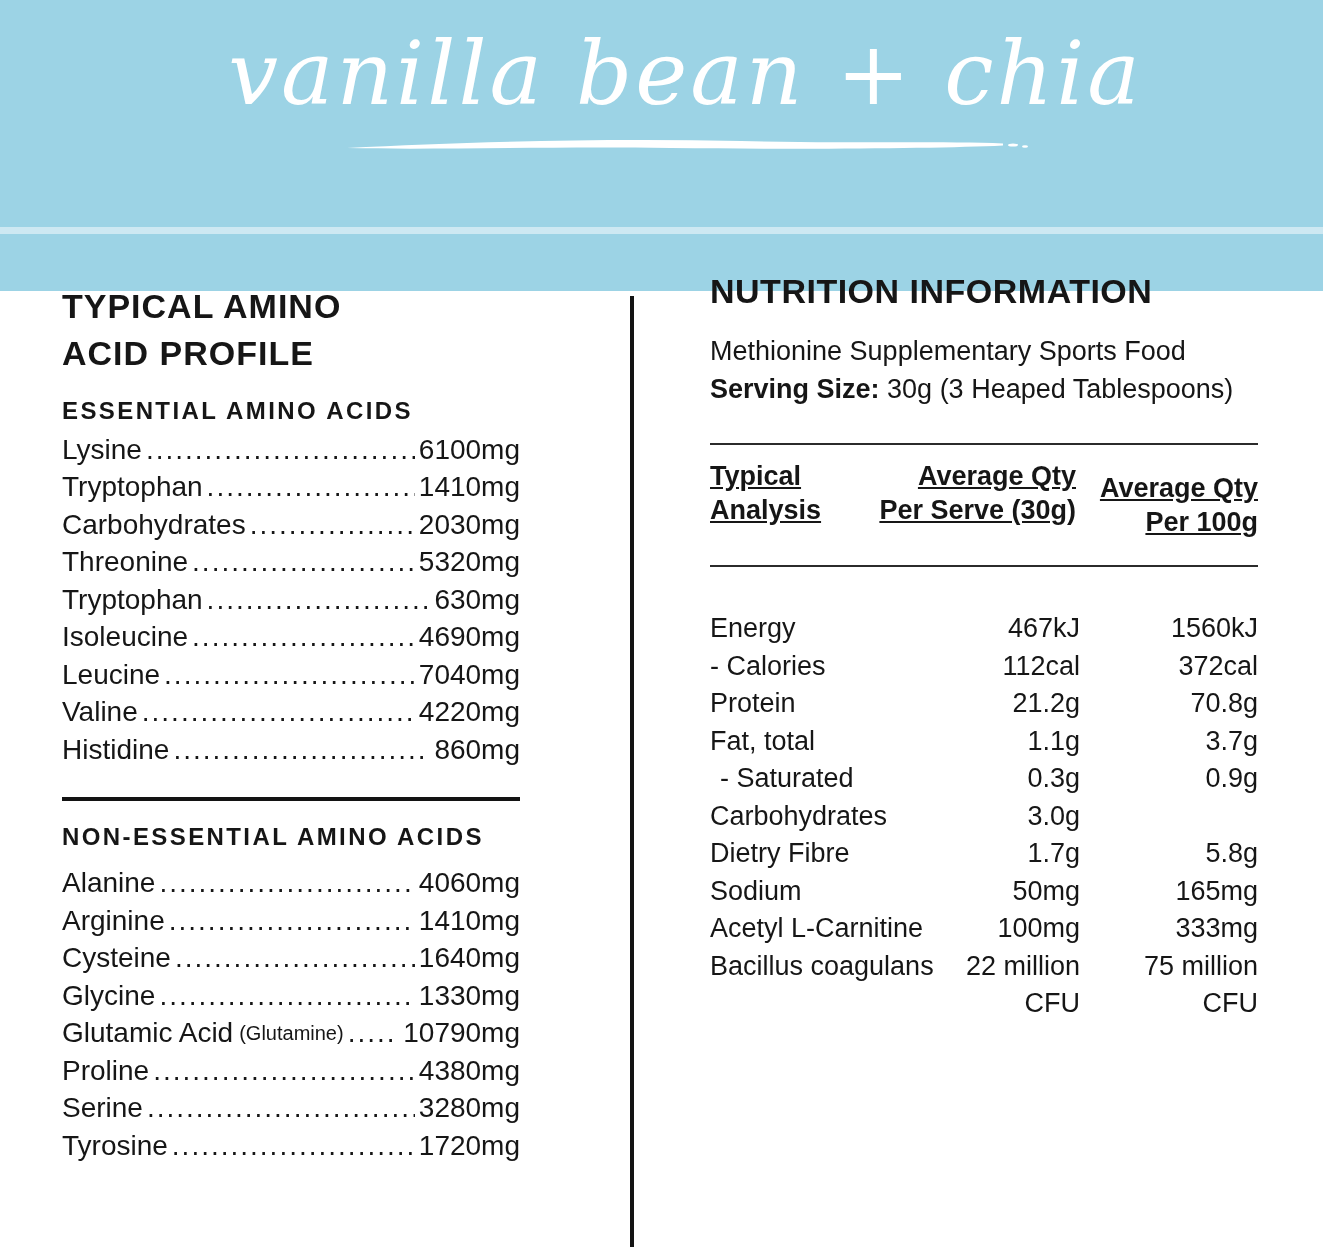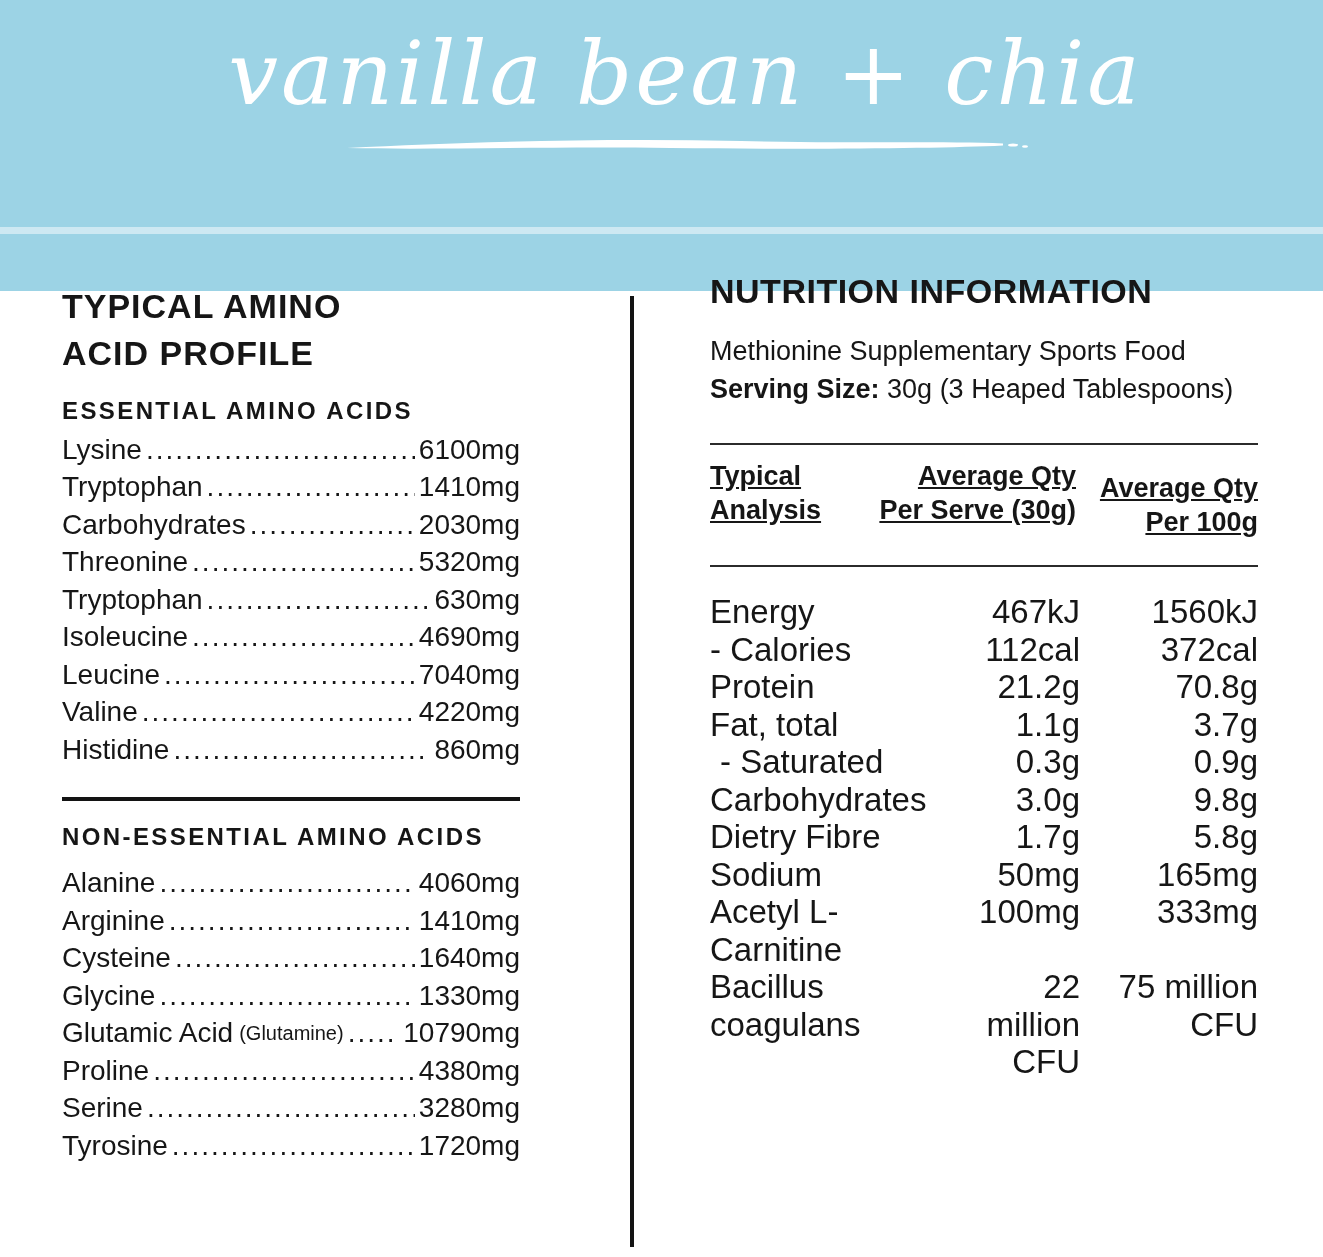--- a/index.html
+++ b/index.html
@@ -59,21 +59,21 @@
   .r-title{margin:0;font-size:34px;font-weight:bold;letter-spacing:0.5px;line-height:40px;}
   .r-sub{margin-top:24px;font-size:27px;line-height:32px;}
   .r-serving{margin-top:6px;font-size:27px;line-height:32px;}
   .r-serving .b{font-weight:bold;}
   .rule-thin{height:2px;background:#2b2b2b;margin-top:38px;}
   .rule-thin.second{margin-top:26px;}
   .thead{display:flex;margin-top:14px;font-size:27px;font-weight:bold;line-height:34px;text-decoration:underline;}
   .thead .c1{width:160px;}
   .thead .c2{flex:1;text-align:right;}
   .thead .c3{width:182px;text-align:right;padding-top:12px;}
-  .tbody{margin-top:26px;font-size:33px;}
+  .tbody{margin-top:43px;font-size:27px;}
   .trow{display:grid;grid-template-columns:240px 130px 178px;line-height:37.5px;}
   .trow .lab{}
   .trow.indent .lab{padding-left:10px;}
   .trow .val{text-align:right;white-space:pre-line;}
 </style>
 </head>
 <body>
 
 <div id="page">
 
@@ -257,21 +257,20 @@
           <span class="val">3.7g</span>
         </div>
         <div class="trow indent">
           <span class="lab">- Saturated</span>
           <span class="val">0.3g</span>
           <span class="val">0.9g</span>
         </div>
         <div class="trow">
           <span class="lab">Carbohydrates</span>
           <span class="val">3.0g</span>
-          <span class="val">9.8g</span>
         </div>
         <div class="trow">
           <span class="lab">Dietry Fibre</span>
           <span class="val">1.7g</span>
           <span class="val">5.8g</span>
         </div>
         <div class="trow">
           <span class="lab">Sodium</span>
           <span class="val">50mg</span>
           <span class="val">165mg</span>

